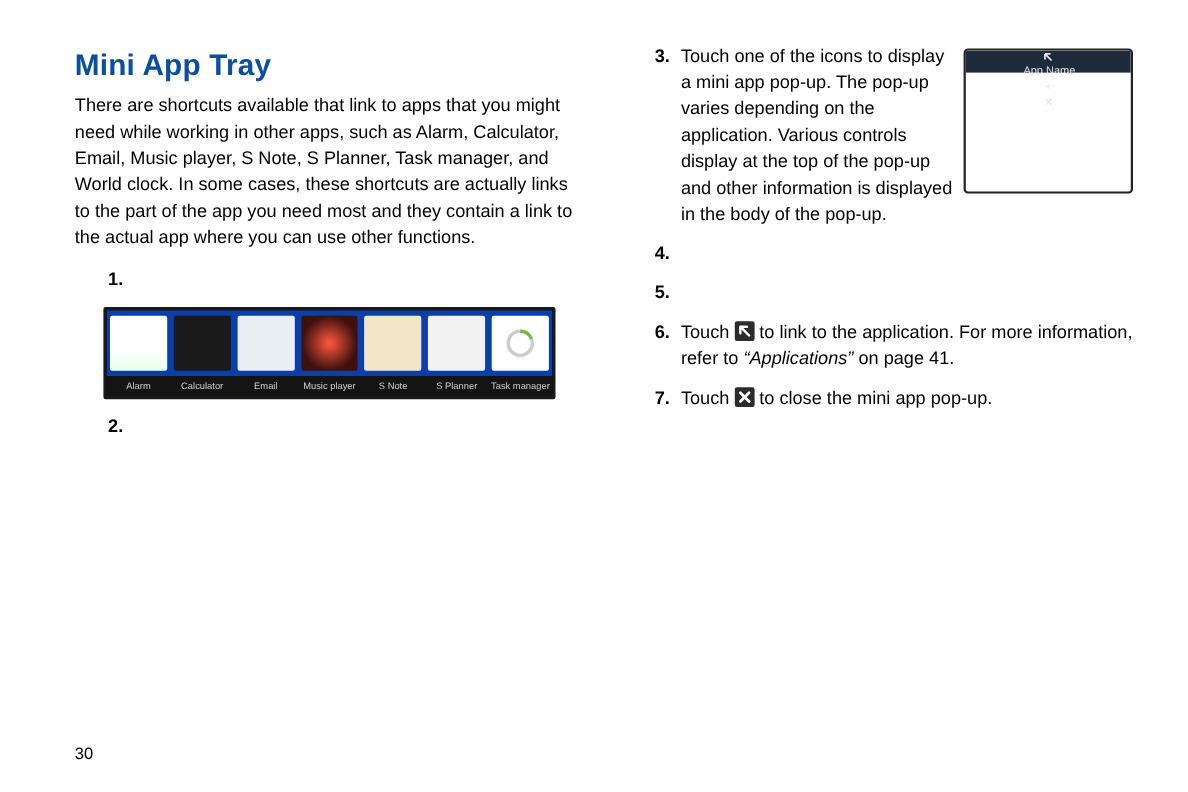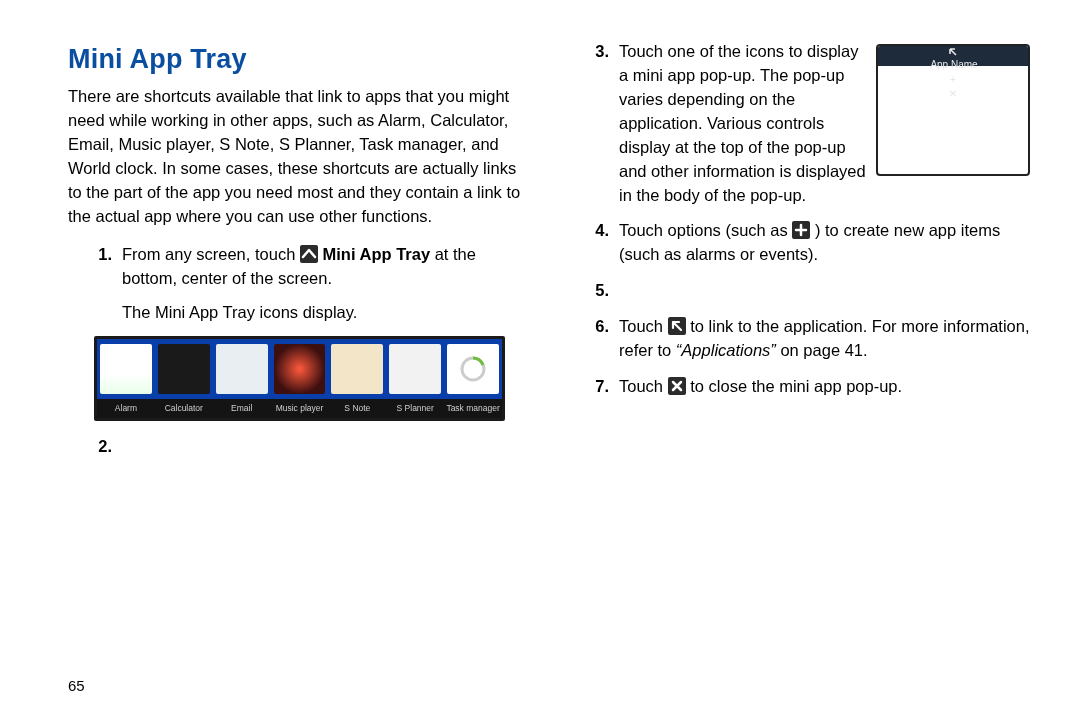--- a/index.html
+++ b/index.html
@@ -50,30 +50,20 @@
 <div class="page">
   <div class="cols">
 
     <div class="col">
       <h2 class="section-title">Mini App Tray</h2>
       <p class="intro">There are shortcuts available that link to apps that you might need while working in other apps, such as Alarm, Calculator, Email, Music player, S Note, S Planner, Task manager, and World clock. In some cases, these shortcuts are actually links to the part of the app you need most and they contain a link to the actual app where you can use other functions.</p>
 
       <ol class="steps">
         <li>
           <div class="num">1.</div>
-          <div class="body">
-            <span>From any screen, touch </span>
-            <span class="inline-icon icon-chevron">
-              <svg width="18" height="18" viewBox="0 0 18 18">
-                  <path d="M3 12 L9 5 L15 12" stroke="#fff" stroke-width="2.5" fill="none" stroke-linecap="round" stroke-linejoin="round"></path>
-                </svg>
-            </span>
-            <span class="bold"> Mini App Tray</span><span> at the bottom, center of the screen.</span>
-            <div class="sub">The Mini App Tray icons display.</div>
-          </div>
         </li>
       </ol>
 
       <div class="tray">
         <div class="tray-strip">
           <div class="tcell c1"></div>
           <div class="tcell c2"></div>
           <div class="tcell c3"></div>
           <div class="tcell c4"></div>
           <div class="tcell c5"></div>
@@ -123,29 +113,20 @@
                 </div>
               </div>
             </div>
             <span>Touch one of the icons to display a mini app pop-up. The pop-up varies depending on the application. Various controls display at the top of the pop-up and other information is displayed in the body of the pop-up.</span>
             <div style="clear:both"></div>
           </div>
         </li>
 
         <li>
           <div class="num">4.</div>
-          <div class="body">
-            <span>Touch options (such as </span>
-            <span class="inline-icon icon-plus">
-              <svg width="18" height="18" viewBox="0 0 18 18">
-                  <path d="M9 4 V14 M4 9 H14" stroke="#fff" stroke-width="2.5" stroke-linecap="round"></path>
-                </svg>
-            </span>
-            <span>) to create new app items (such as alarms or events).</span>
-          </div>
         </li>
 
         <li>
           <div class="num">5.</div>
         </li>
 
         <li>
           <div class="num">6.</div>
           <div class="body">
             <span>Touch </span>
@@ -169,14 +150,14 @@
             </span>
             <span> to close the mini app pop-up.</span>
           </div>
         </li>
 
       </ol>
     </div>
 
   </div>
 
-  <div class="pagenum">65</div>
+  <div class="pagenum">30</div>
 </div>
 
 </body></html>

